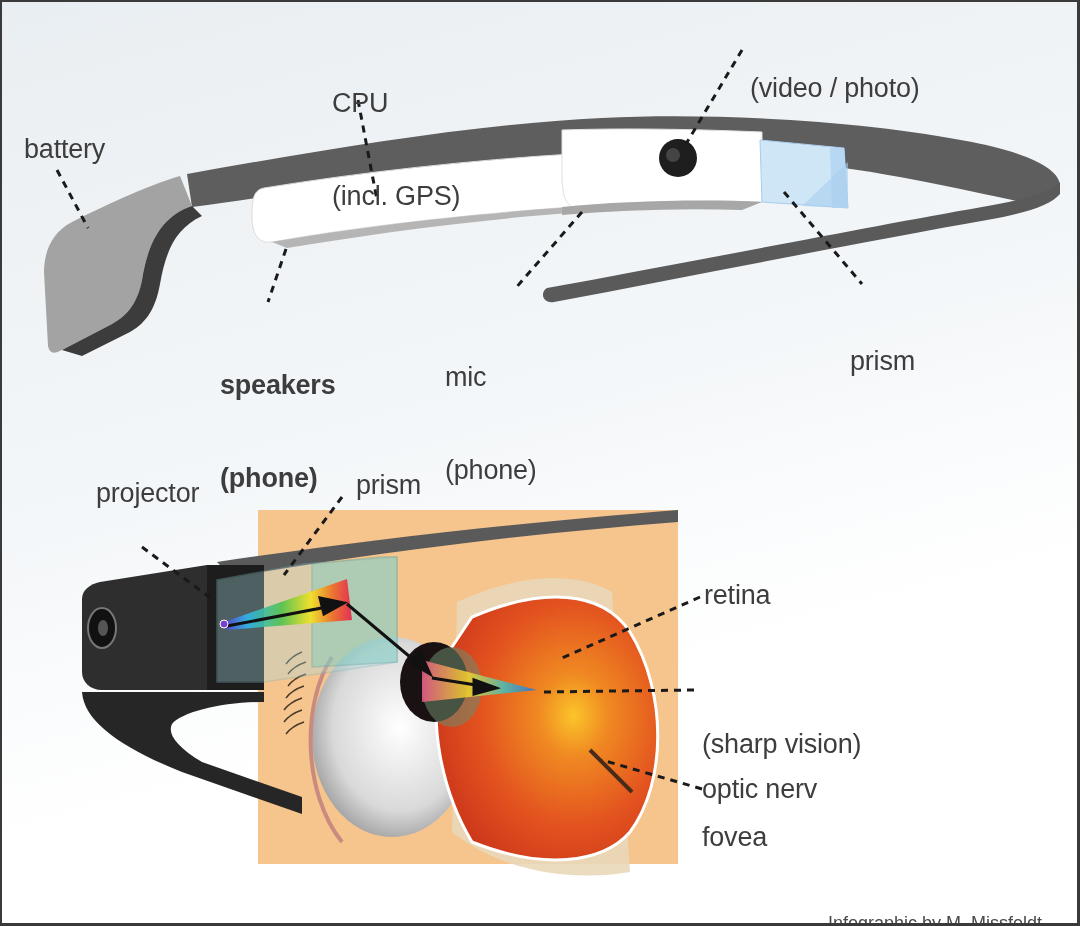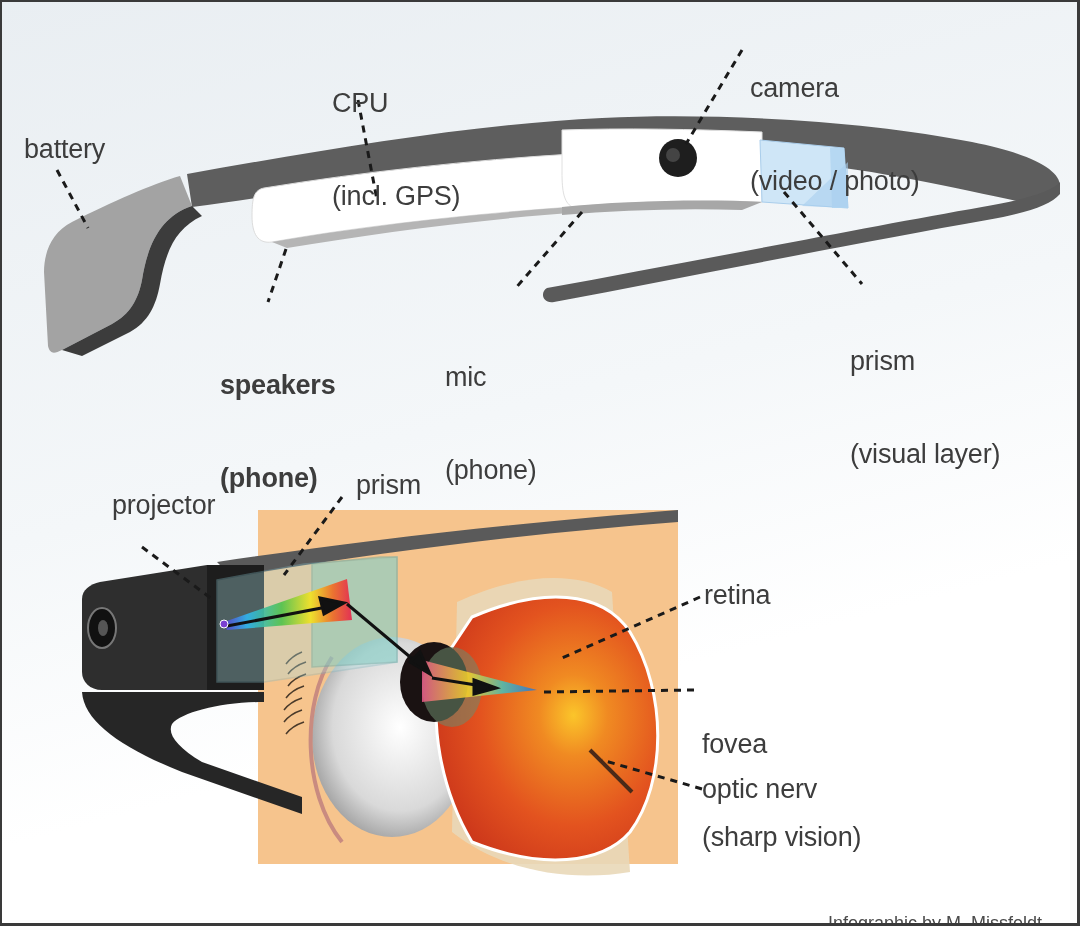--- a/index.html
+++ b/index.html
@@ -154,42 +154,40 @@
       <line x1="700" y1="787" x2="600" y2="758"></line>
     </g>
   </svg>
 
   <div class="lbl" style="left:22px; top:132px;">battery</div>
   <div class="lbl" style="left:330px; top:24px;">
     <div>CPU</div>
     <div>(incl. GPS)</div>
   </div>
   <div class="lbl" style="left:748px; top:9px;">
-    <div>camera</div>
     <div>(video / photo)</div>
   </div>
   <div class="lbl" style="left:218px; top:306px;font-weight:bold;">
     <div>speakers</div>
     <div>(phone)</div>
   </div>
   <div class="lbl" style="left:443px; top:298px;">
     <div>mic</div>
     <div>(phone)</div>
   </div>
   <div class="lbl" style="left:848px; top:282px;">
     <div>prism</div>
-    <div>(visual layer)</div>
   </div>
 
-  <div class="lbl" style="left:94px; top:488px;margin-left:16px;">projector</div>
+  <div class="lbl" style="left:94px; top:476px;">projector</div>
   <div class="lbl" style="left:354px; top:468px;">prism</div>
   <div class="lbl" style="left:702px; top:578px;">retina</div>
   <div class="lbl" style="left:700px; top:665px;">
+    <div>(sharp vision)</div>
     <div>fovea</div>
-    <div>(sharp vision)</div>
   </div>
   <div class="lbl" style="left:700px; top:772px;">optic nerv</div>
 
   <div class="credit">
     <div>Infographic by M. Missfeldt</div>
     
   </div>
 </div>
 
 </body></html>

